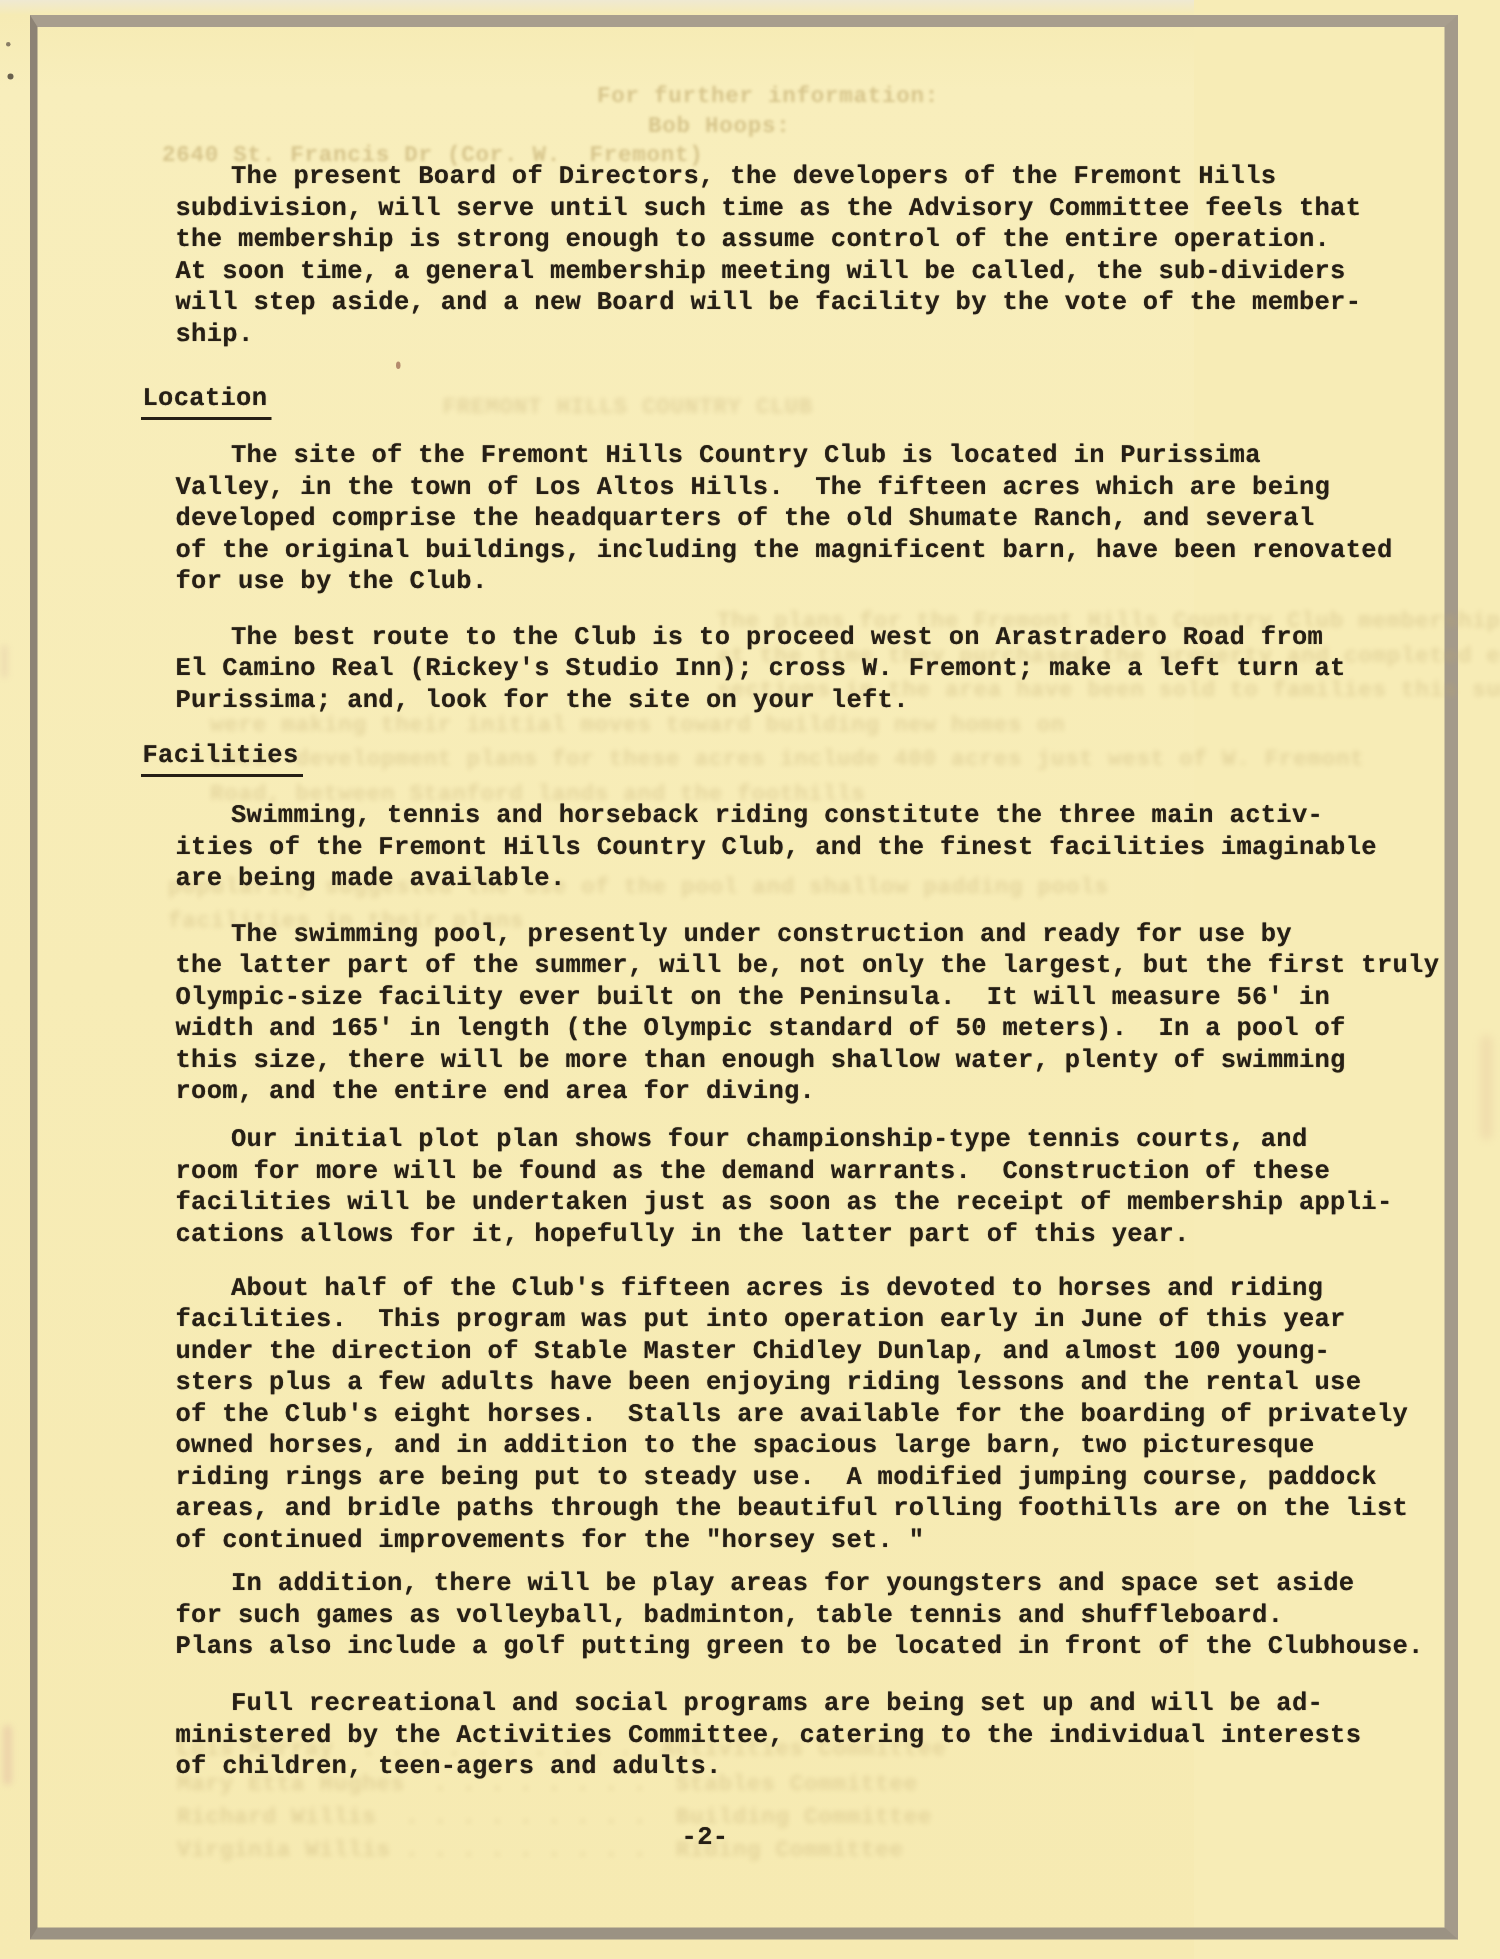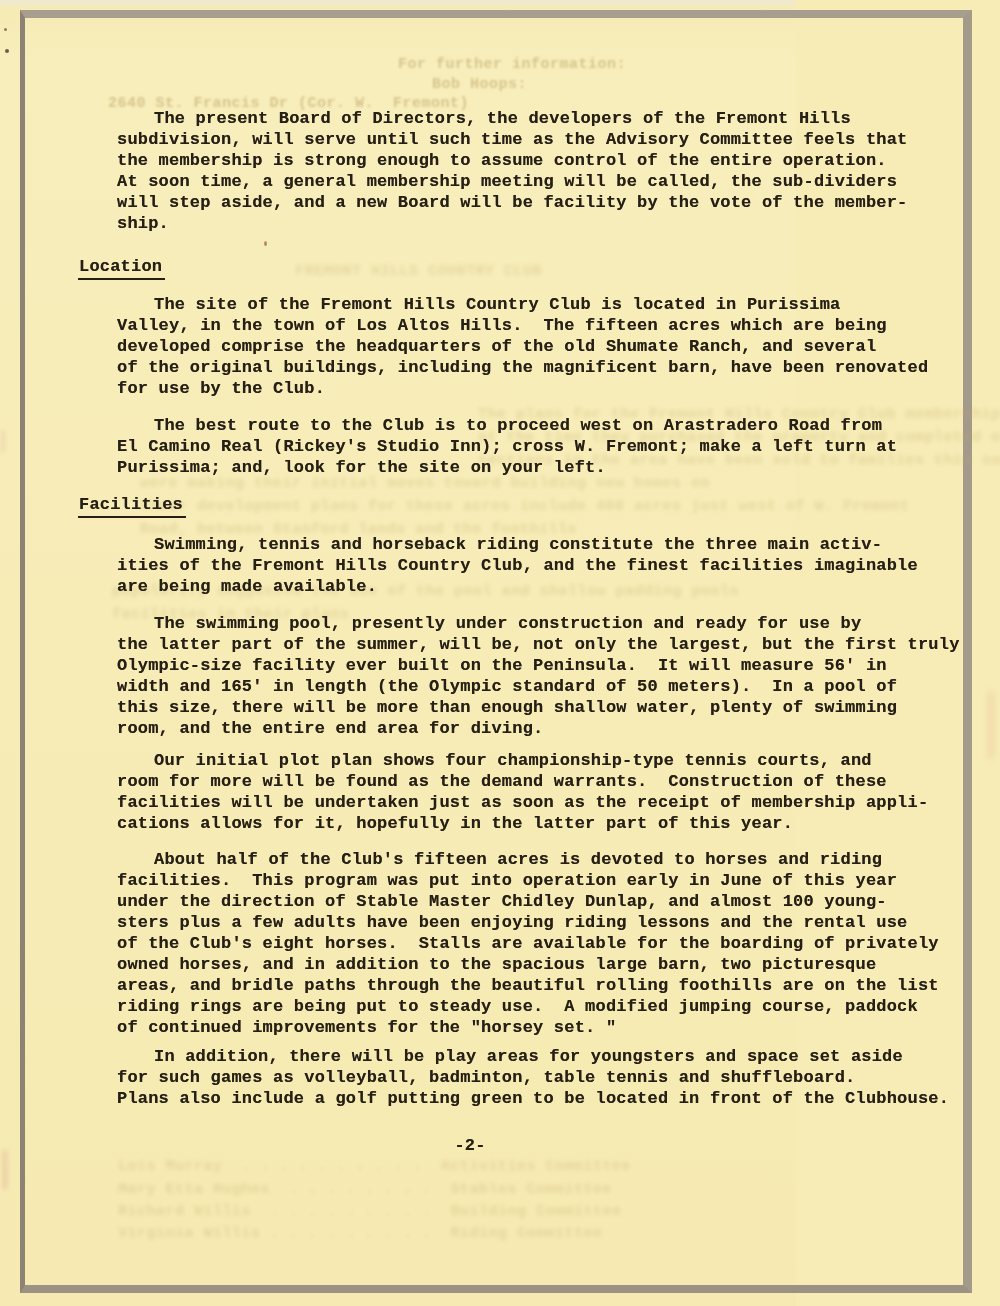--- a/index.html
+++ b/index.html
@@ -31,20 +31,21 @@
     text-shadow:0 0 .6px rgba(38,31,21,.65);
   }
   .para{padding-left:39px;}
   .line{white-space:pre;height:21px;}
   .line.first{text-indent:37px;}
   .heading{height:24px;}
   .heading-text{
     display:inline-block;
     border-bottom:2.5px solid #261f15;
     padding:0 3px 1px 1px;
+    margin-left:16px;
   }
   .pagenum{width:784px;text-align:center;}
   
   .b1{margin-top:22px;}  .b2{margin-top:14px;}  .b3{margin-top:16px;}
   .b4{margin-top:16px;}  .b5{margin-top:16px;}  .b6{margin-top:16px;}
   .b7{margin-top:11px;}  .b8{margin-top:15px;}  .b9{margin-top:8px;}
   .b10{margin-top:17px;} .b11{margin-top:26px;}
   
   #ghosts{position:absolute;left:0;top:0;width:1000px;height:1306px;pointer-events:none;}
   .ghost{
@@ -127,28 +128,33 @@
         <div class="line">facilities will be undertaken just as soon as the receipt of membership appli-</div>
         <div class="line">cations allows for it, hopefully in the latter part of this year.</div>
       </div>
       <div class="para b8">
         <div class="line first">About half of the Club's fifteen acres is devoted to horses and riding</div>
         <div class="line">facilities.  This program was put into operation early in June of this year</div>
         <div class="line">under the direction of Stable Master Chidley Dunlap, and almost 100 young-</div>
         <div class="line">sters plus a few adults have been enjoying riding lessons and the rental use</div>
         <div class="line">of the Club's eight horses.  Stalls are available for the boarding of privately</div>
         <div class="line">owned horses, and in addition to the spacious large barn, two picturesque</div>
+        <div class="line">riding rings are being put to steady use.  A modified jumping course, paddock</div>
         <div class="line">areas, and bridle paths through the beautiful rolling foothills are on the list</div>
-        <div class="line">riding rings are being put to steady use.  A modified jumping course, paddock</div>
         <div class="line">of continued improvements for the "horsey set. "</div>
       </div>
       <div class="para b9">
         <div class="line first">In addition, there will be play areas for youngsters and space set aside</div>
         <div class="line">for such games as volleyball, badminton, table tennis and shuffleboard.</div>
         <div class="line">Plans also include a golf putting green to be located in front of the Clubhouse.</div>
+      </div>
+      <div class="para b10">
+        <div class="line first">Full recreational and social programs are being set up and will be ad-</div>
+        <div class="line">ministered by the Activities Committee, catering to the individual interests</div>
+        <div class="line">of children, teen-agers and adults.</div>
       </div>
       <div class="pagenum b11">-2-</div>
     </div>
   <div class="speck sp1"></div>
   <div class="speck sp2"></div>
   <div class="speck sp3"></div>
   <div class="speck sp4"></div>
   <div class="speck sp5"></div>
   <div class="speck sp6"></div>
 </div>

